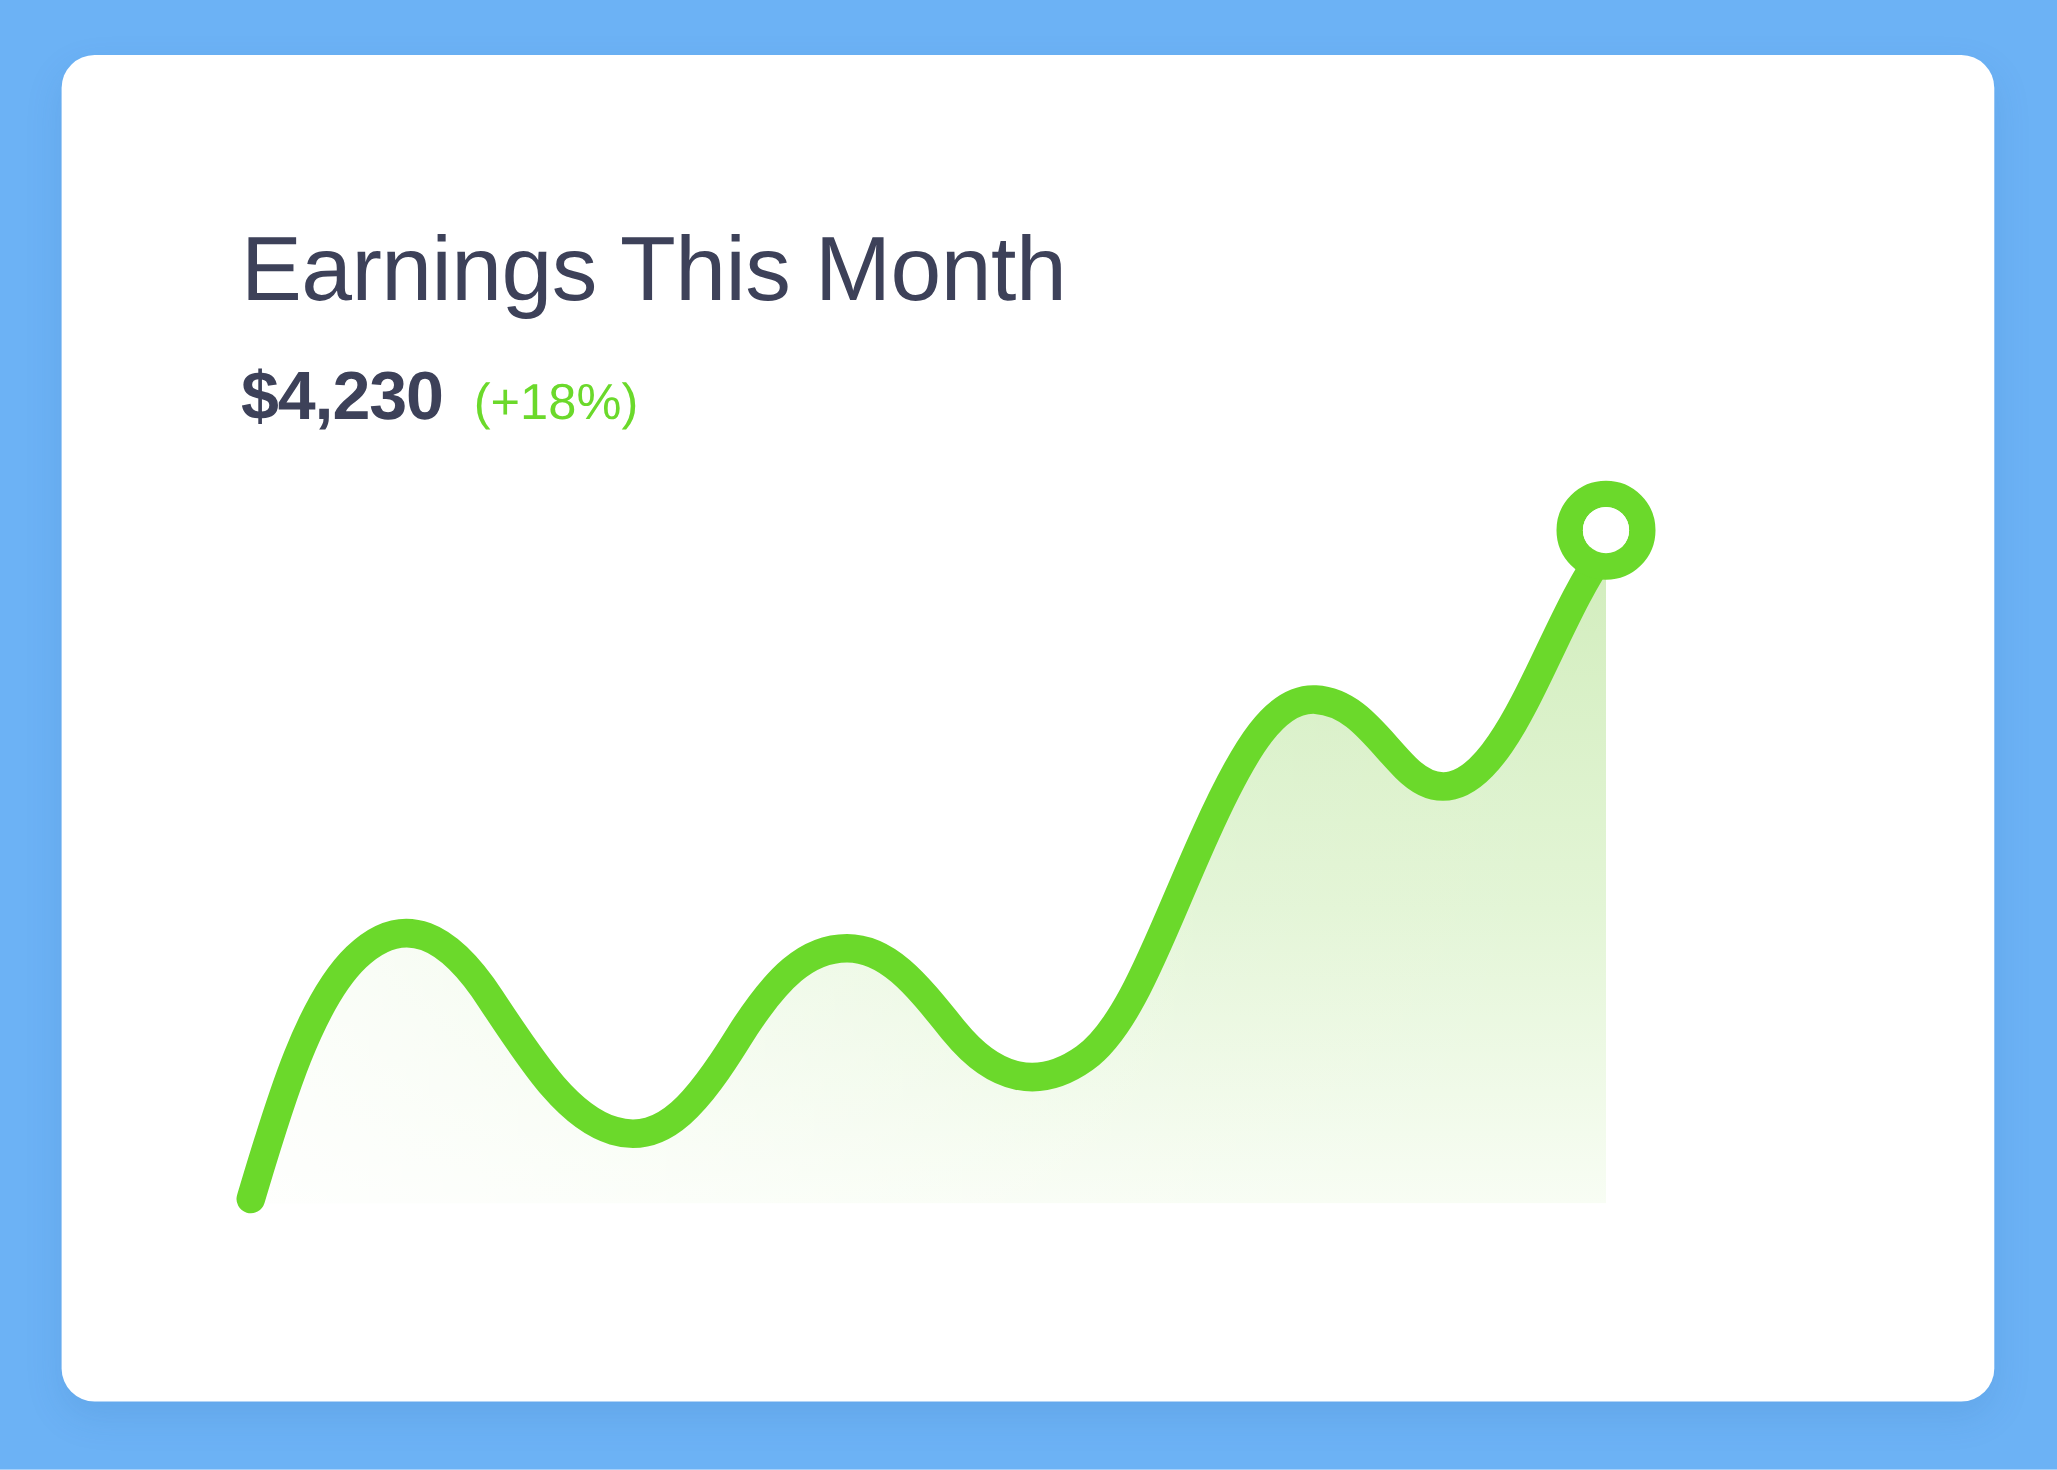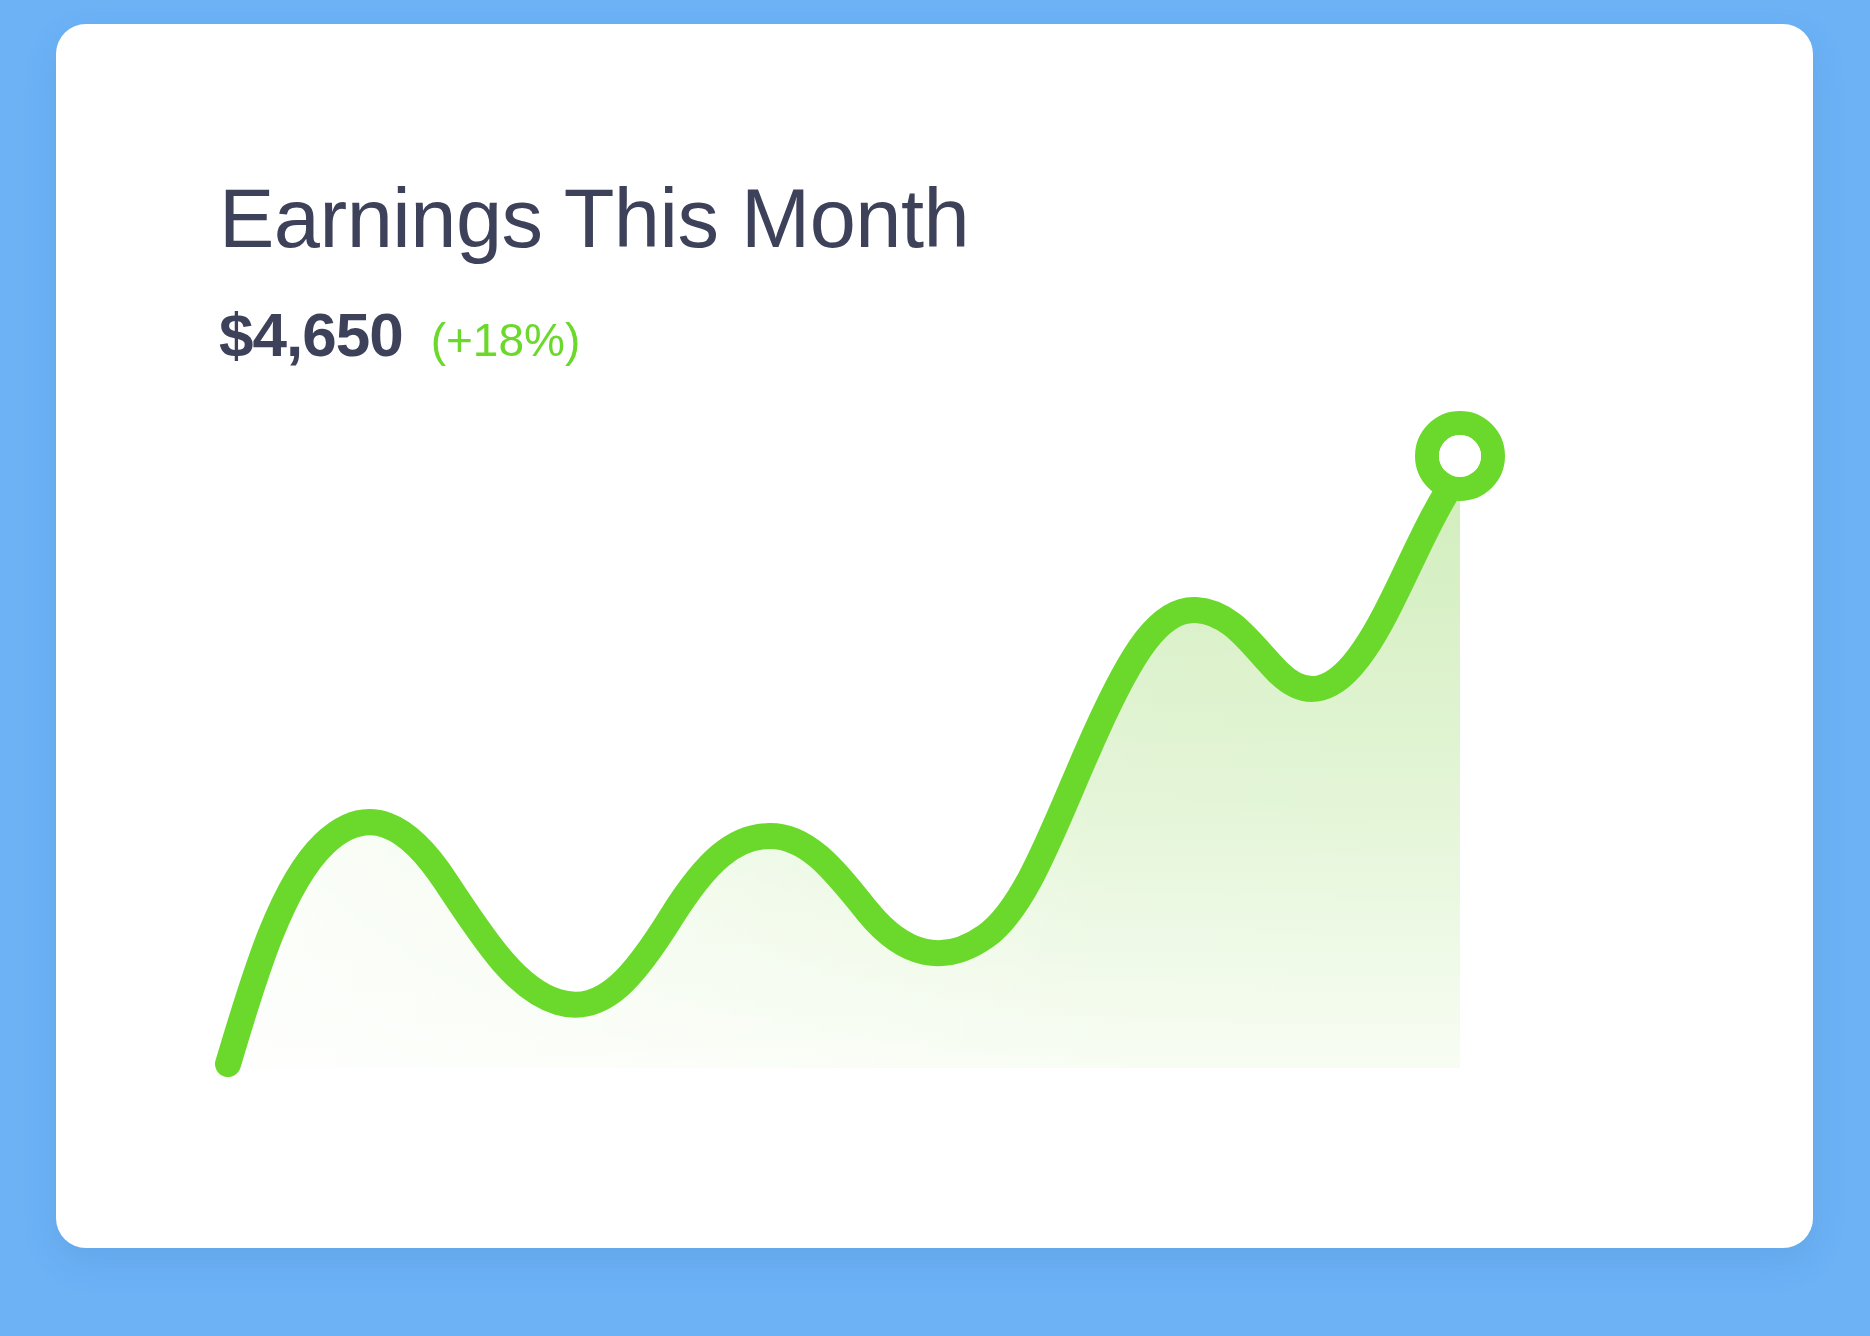--- a/index.html
+++ b/index.html
@@ -13,21 +13,21 @@
     background: #6CB2F5;
     font-family: "Liberation Sans", "DejaVu Sans", sans-serif;
     overflow: hidden;
     position: relative;
   }
 
   
   #earnings-card {
     position: absolute;
     left: 56px;
-    top: 24px;
+    top: 50px;
     width: 1757px;
     height: 1224px;
     background: #FFFFFF;
     border-radius: 30px;
     box-shadow: 0 14px 34px rgba(35, 95, 160, 0.13);
     overflow: hidden;
   }
 
   
   #card-header {
@@ -170,18 +170,18 @@
              C 1340 580, 1368 498, 1404 448" fill="none" stroke="#6BD92B" stroke-width="26" stroke-linecap="round" stroke-linejoin="round"></path>
 
     <circle cx="1404" cy="432" r="33" fill="none" stroke="#6BD92B" stroke-width="24"></circle>
     <circle cx="1404" cy="432" r="21" fill="#FFFFFF"></circle>
   </svg>
 
   <div id="card-header">
     <h1 id="page-title">Earnings This Month</h1>
 
     <div id="metric-row">
-      <span id="metric-value">$4,650</span>
+      <span id="metric-value">$4,230</span>
       <span id="metric-delta">(+18%)</span>
     </div>
   </div>
 
 </div>
 
 </body></html>

